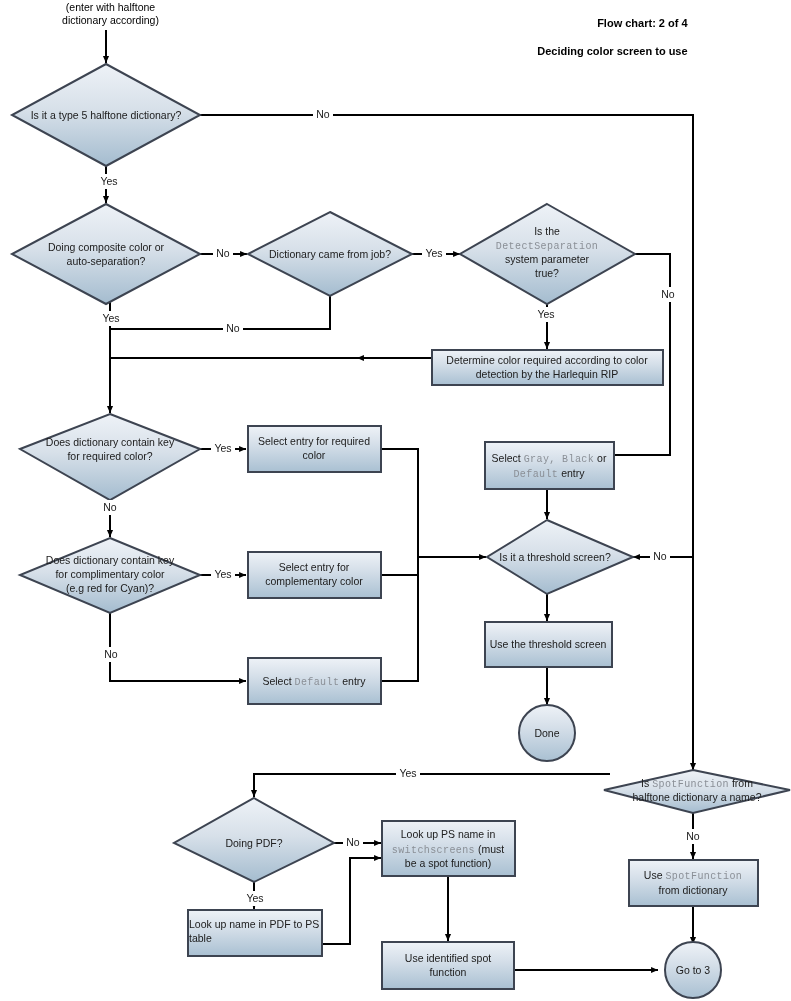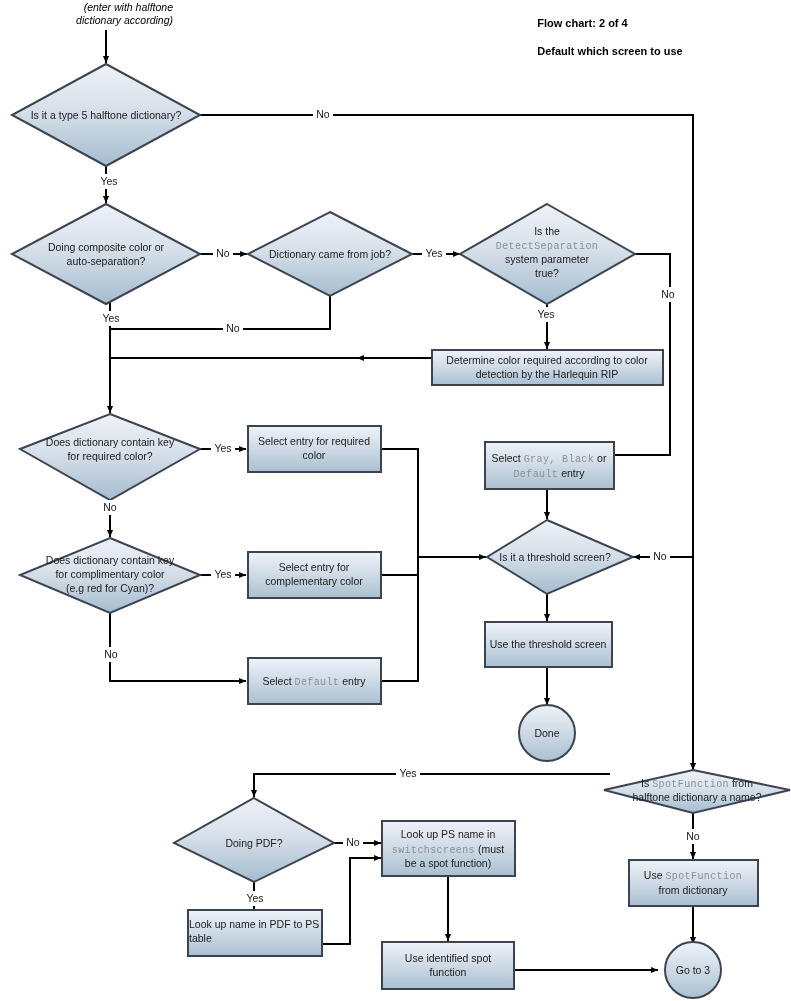--- a/index.html
+++ b/index.html
@@ -1,33 +1,33 @@
 <!DOCTYPE html>
 <html><head>
 <meta charset="utf-8">
 <style>
   html,body{margin:0;padding:0;background:#ffffff;}
   body{width:791px;height:1001px;font-family:"Liberation Sans",sans-serif;}
   #root{position:relative;width:791px;height:1001px;overflow:hidden;background:#fff;}
   svg#canvas{position:absolute;left:0;top:0;width:791px;height:1001px;}
   .hdr{position:absolute;font-weight:bold;font-size:11px;color:#000;line-height:14px;white-space:pre;}
-  .note{position:absolute;font-style:italic;font-size:10.5px;color:#000;line-height:13px;text-align:right;}
+  .note{position:absolute;font-size:10.5px;color:#000;line-height:13px;text-align:center;}
   .edgelbl{font-family:"Liberation Sans",sans-serif;font-size:10.5px;fill:#1a1a1a;}
   .nodetext{font-family:"Liberation Sans",sans-serif;font-size:10.5px;fill:#202020;}
   .mono{font-family:"Liberation Mono",monospace;font-size:10px;fill:#8a8f96;letter-spacing:0.4px;}
   text{dominant-baseline:middle;}
 </style>
 </head>
 <body>
 
 <div id="root">
 
-  <div class="hdr" style="left:525px;top:2px;">
+  <div class="hdr" style="left:525px;top:2px;text-align:right;">
     <span>Flow chart: 2 of 4</span><br>
-    <span>Default which screen to use</span>
+    <span>Deciding color screen to use</span>
   </div>
 
   <div class="note" style="left:48px;top:1px;width:125px;">
     <span>(enter with halftone</span><br>
     <span>dictionary according)</span>
   </div>
 
   <svg id="canvas" viewBox="0 0 791 1001">
     <defs>
       <linearGradient id="gshape" x1="0" y1="0" x2="0" y2="1">

